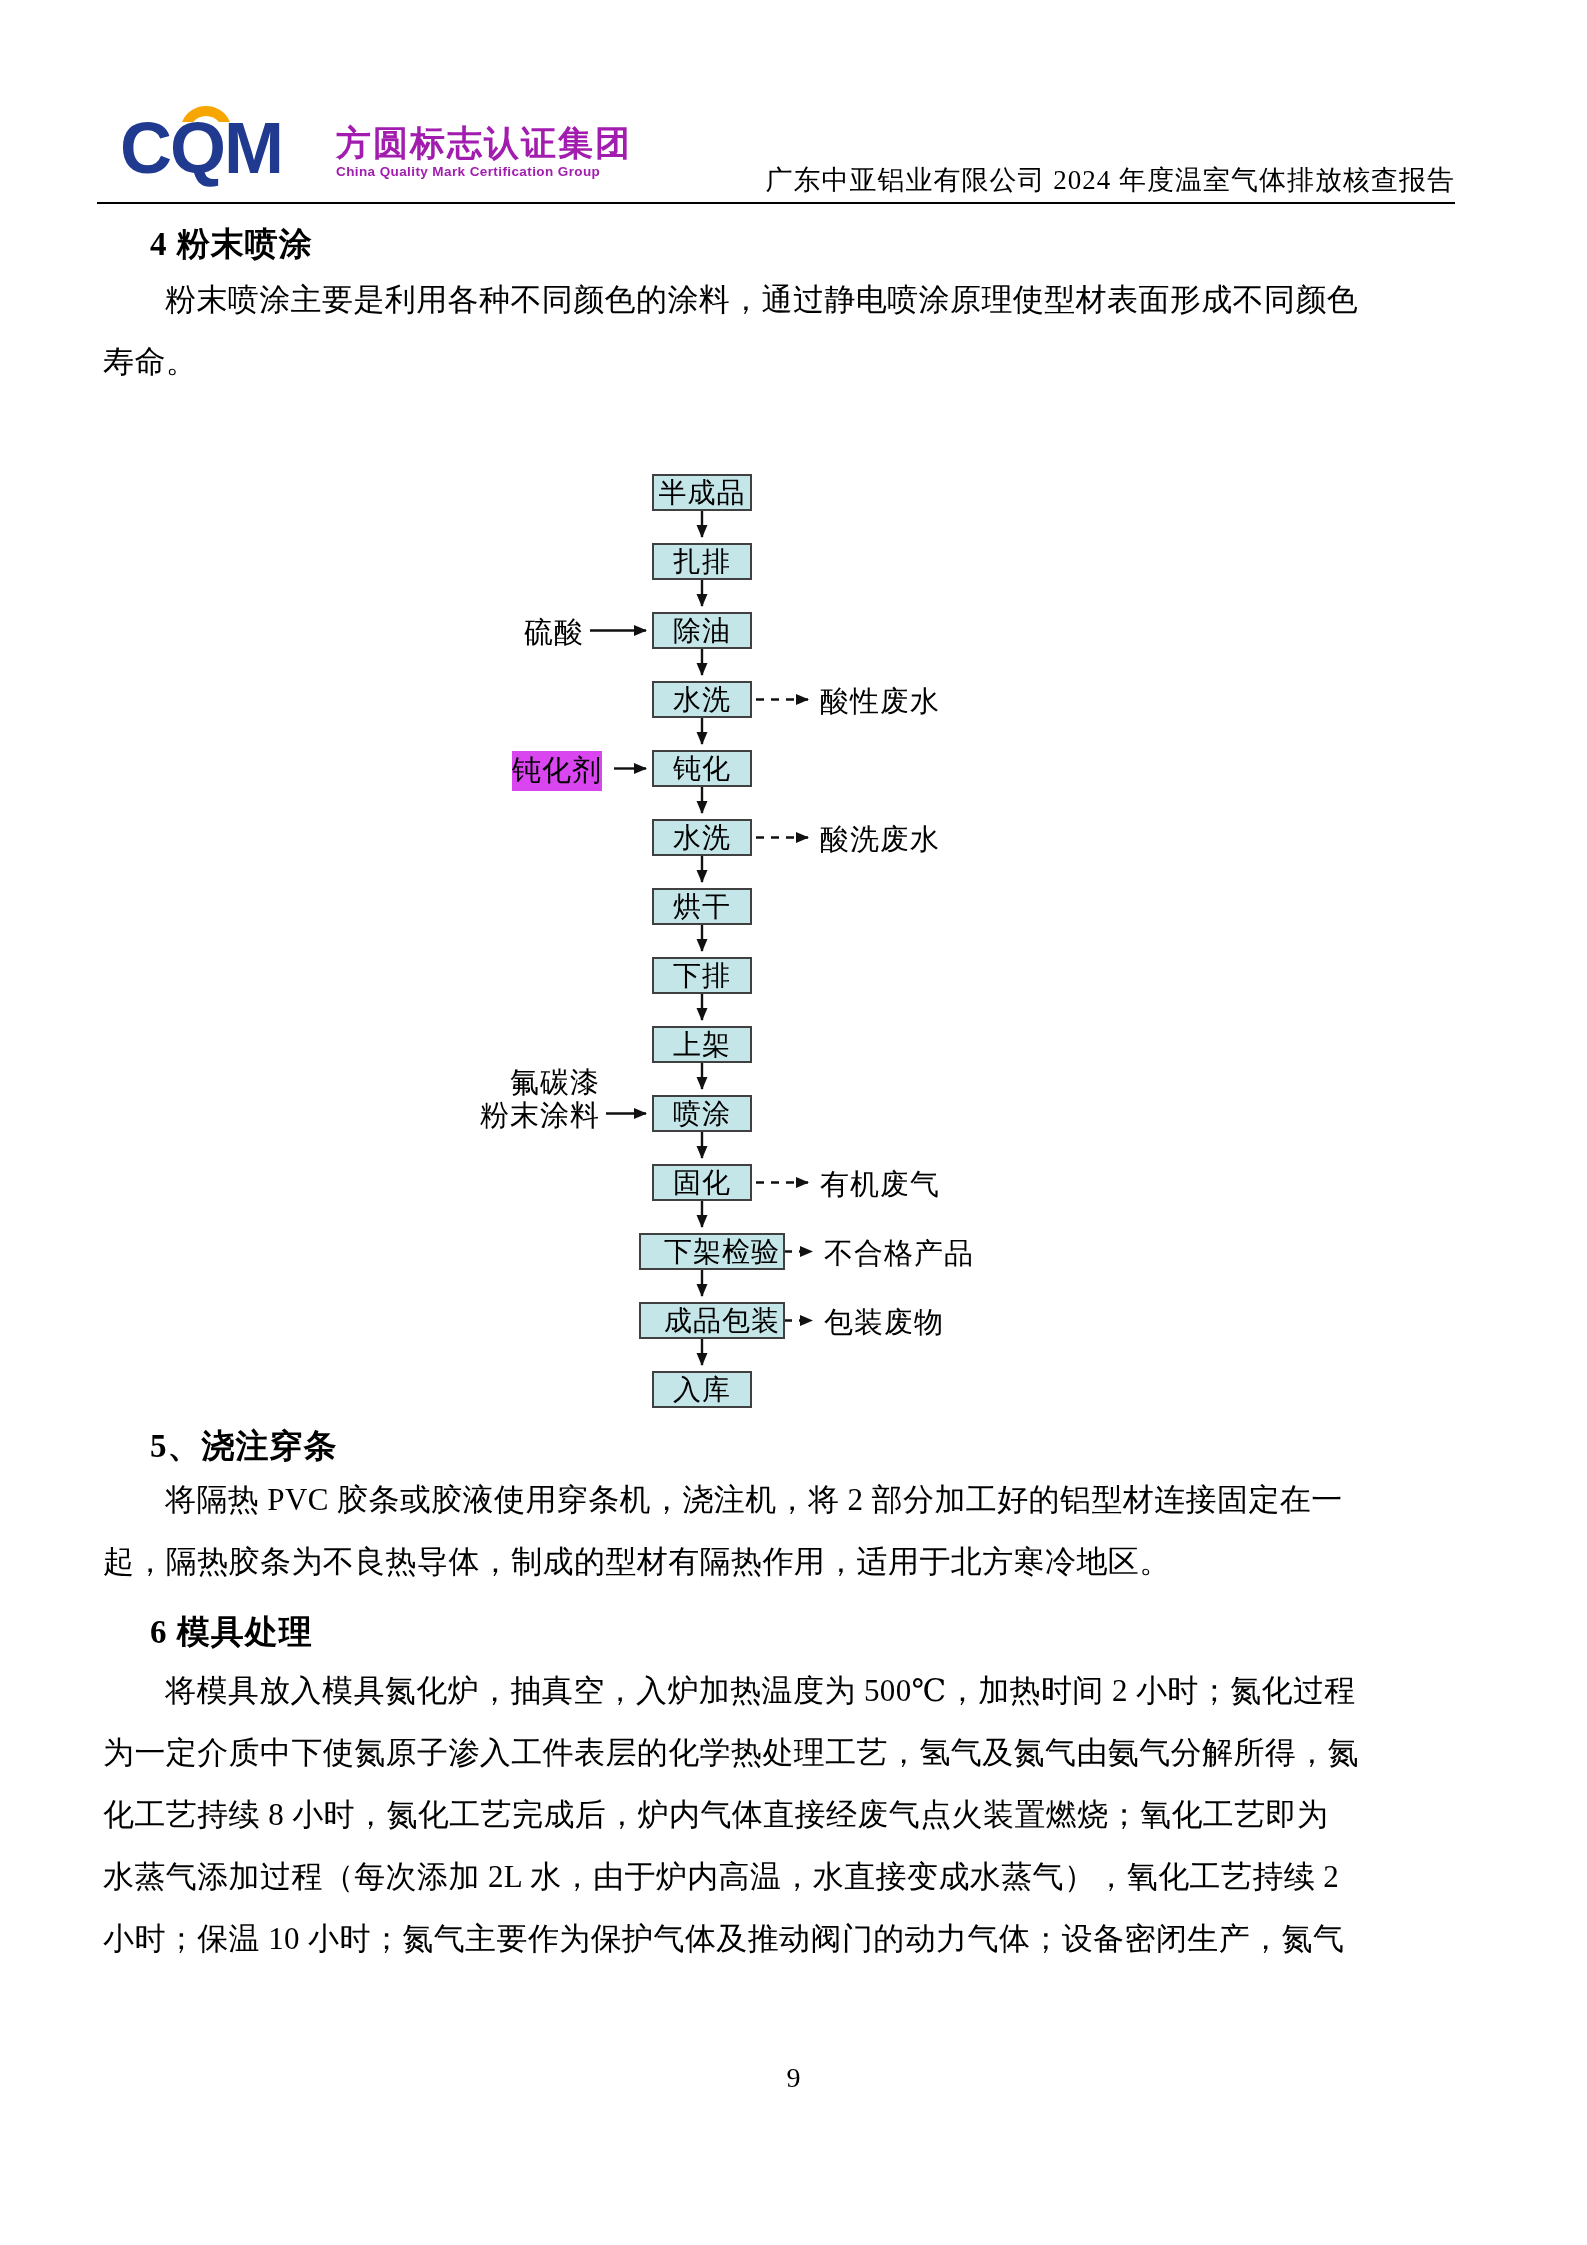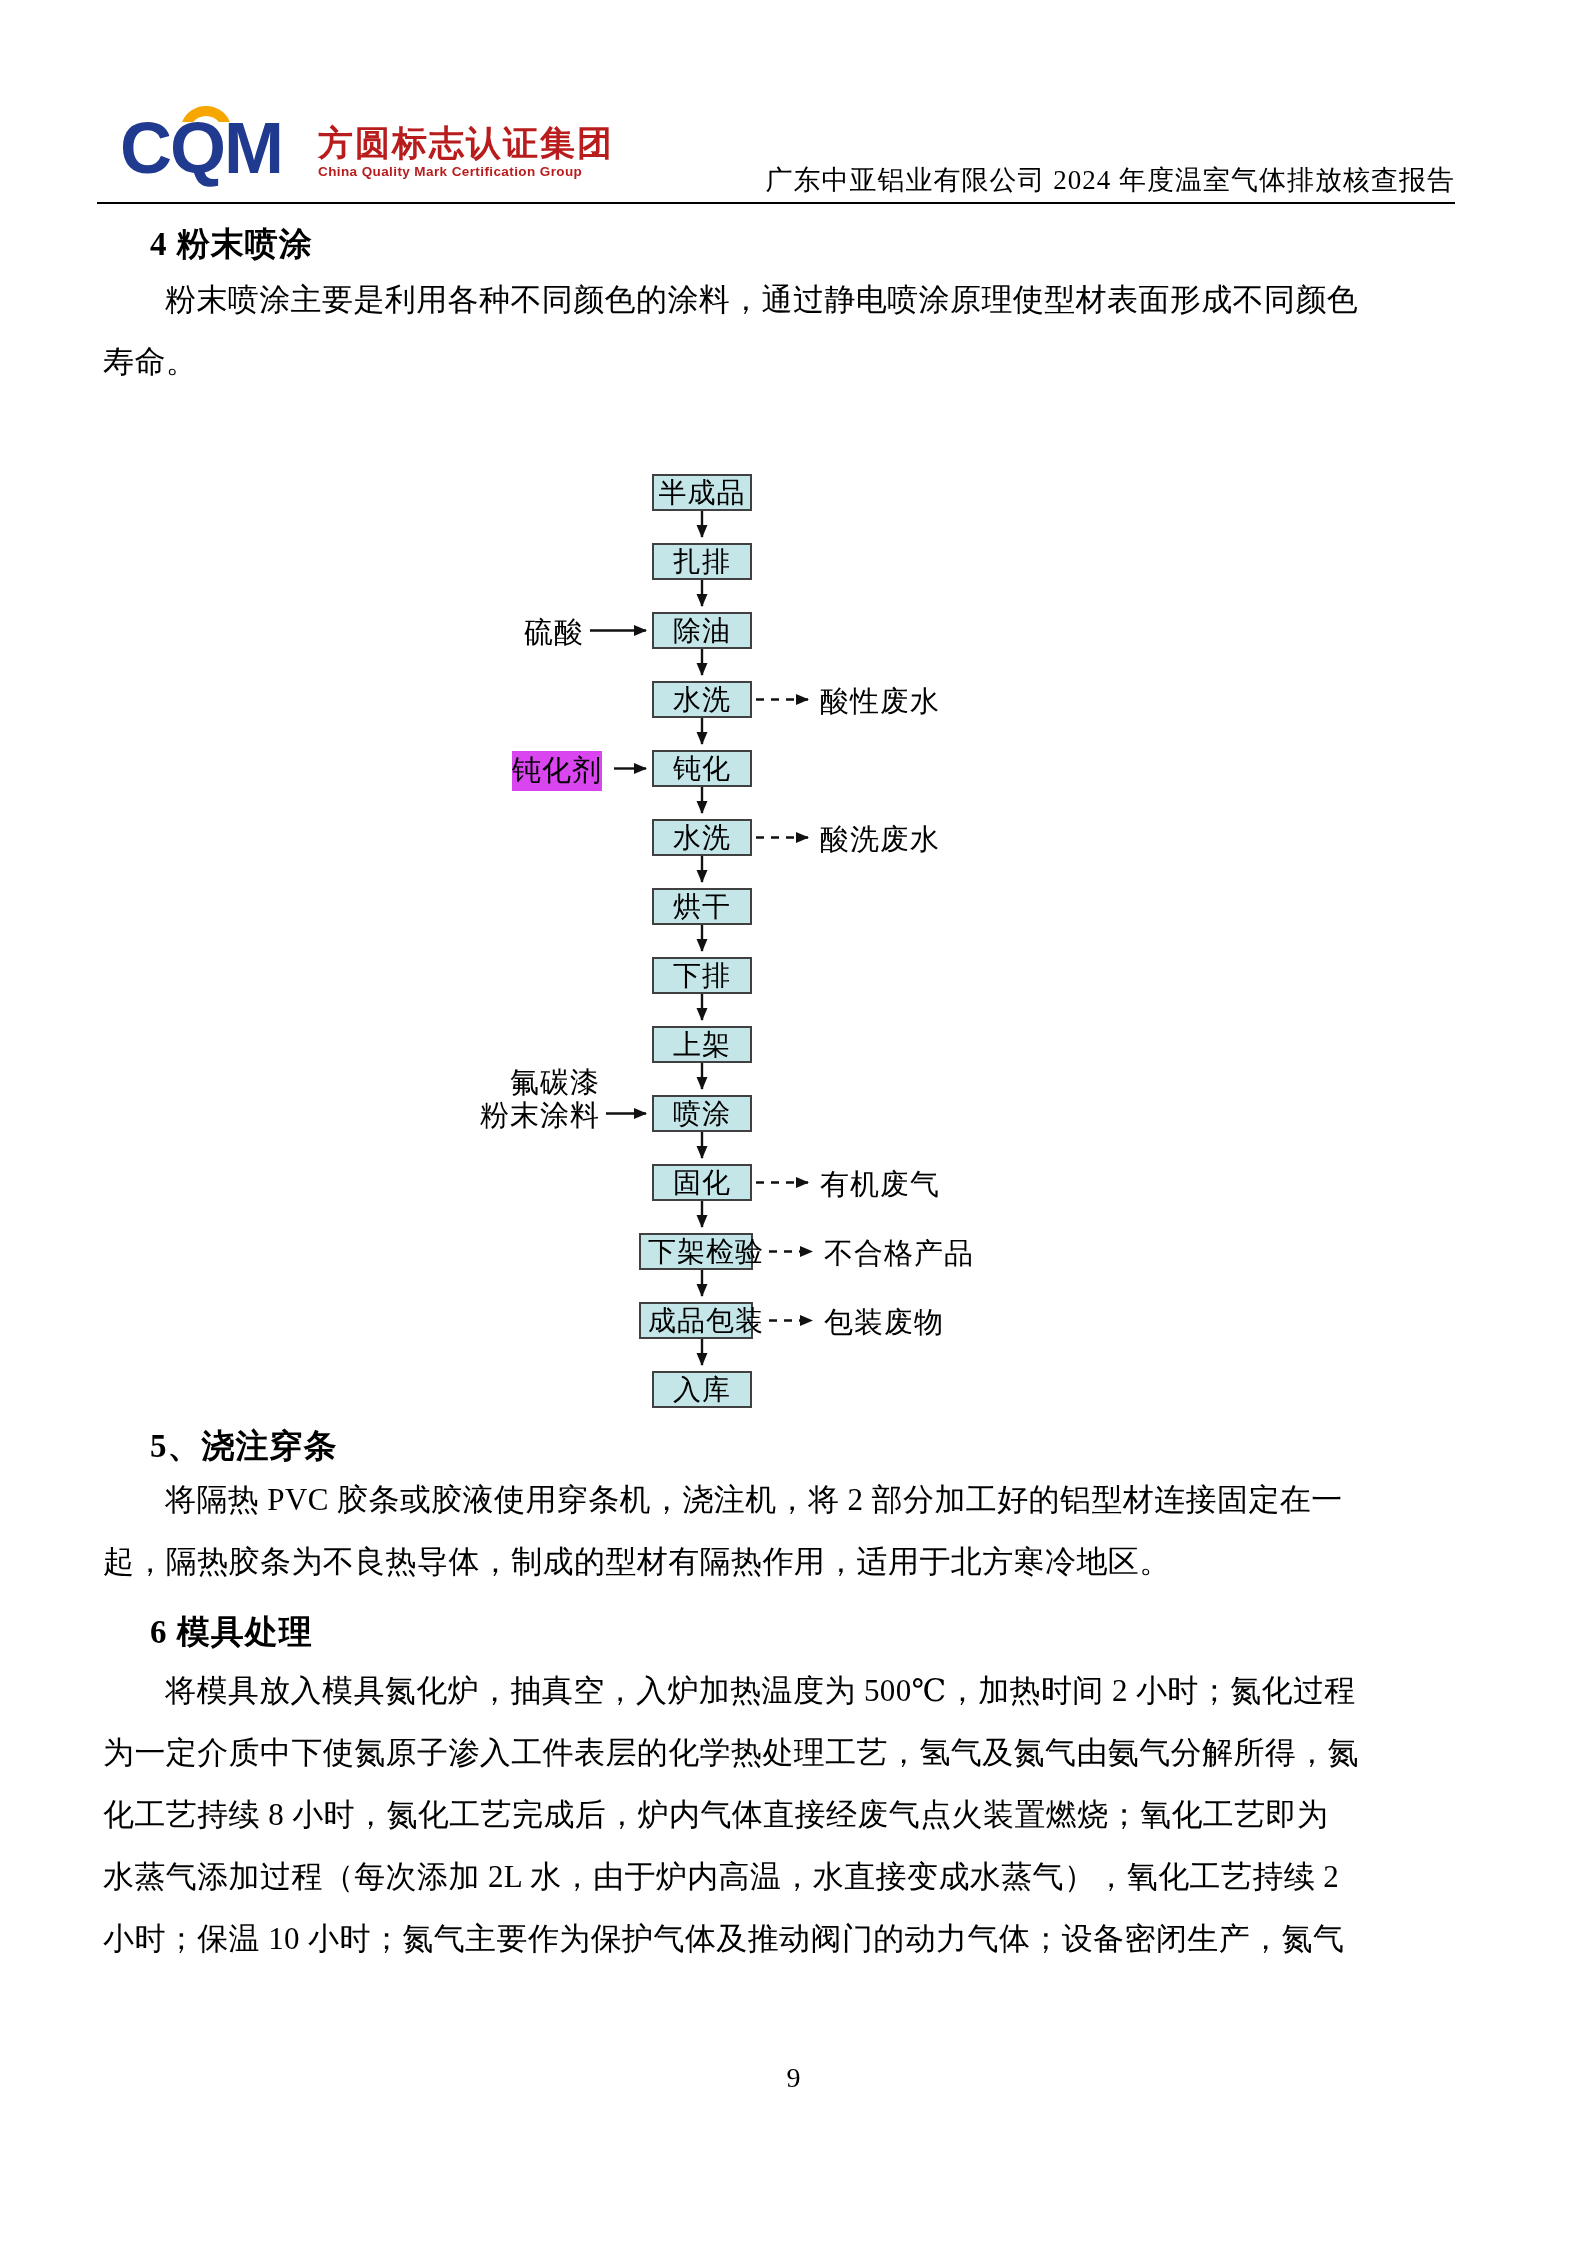--- a/index.html
+++ b/index.html
@@ -18,21 +18,21 @@
   
   .logo { position: absolute; left: 120px; top: 98px; display: flex; align-items: flex-start; }
   .logo-mark { position: relative; width: 180px; height: 88px; }
   .logo-acronym {
     position: absolute; left: 0; top: 14px;
     font-family: "Liberation Sans", "DejaVu Sans", sans-serif;
     font-weight: 800; font-size: 72px; line-height: 72px;
     letter-spacing: -2px; color: #203a90;
   }
   .logo-arc { position: absolute; left: 58px; top: 2px; }
-  .logo-text { margin-left: 18px; padding-top: 26px; font-family: "Liberation Sans", "DejaVu Sans", sans-serif; color: #b91c1c; }
+  .logo-text { margin-left: 36px; padding-top: 26px; font-family: "Liberation Sans", "DejaVu Sans", sans-serif; color: #a21caf; }
   .logo-cn { font-size: 35px; font-weight: 800; letter-spacing: 2px; line-height: 38px; }
   .logo-en { font-size: 13.5px; font-weight: 700; letter-spacing: 0.4px; margin-top: 2px; }
   .report-title {
     position: absolute; right: 132px; top: 162px;
     font-size: 27px; letter-spacing: 1px; white-space: nowrap;
   }
   .header-rule { position: absolute; left: 97px; top: 202px; width: 1358px; height: 0; border-top: 2.5px solid #000; }
 
   
   .sec-heading { position: absolute; left: 150px; font-size: 33px; font-weight: bold; letter-spacing: 1px; white-space: nowrap; }
@@ -42,21 +42,21 @@
 
   
   .flowchart { position: absolute; left: 0; top: 460px; width: 1587px; height: 960px; }
   .flowchart svg { position: absolute; left: 0; top: 0; }
   .node {
     position: absolute; width: 100px; height: 37px;
     background: #c5e6e8; border: 2px solid #404040;
     display: flex; align-items: center; justify-content: center;
     font-size: 28px; letter-spacing: 1px; white-space: nowrap;
   }
-  .node.wide { width: 114px; padding-left: 20px; }
+  .node.wide { width: 146px; padding-left: 20px; }
   .flow-label { position: absolute; font-size: 29px; white-space: nowrap; letter-spacing: 1px; }
   .flow-label.right-align { text-align: right; }
   .flow-label.center { text-align: right; line-height: 33px; }
   .hl { background: #d946ef; }
 
   
   .page-number { position: absolute; left: 0; top: 2062px; width: 100%; text-align: center; font-size: 28px; }
 </style>
 </head>
 <body>

